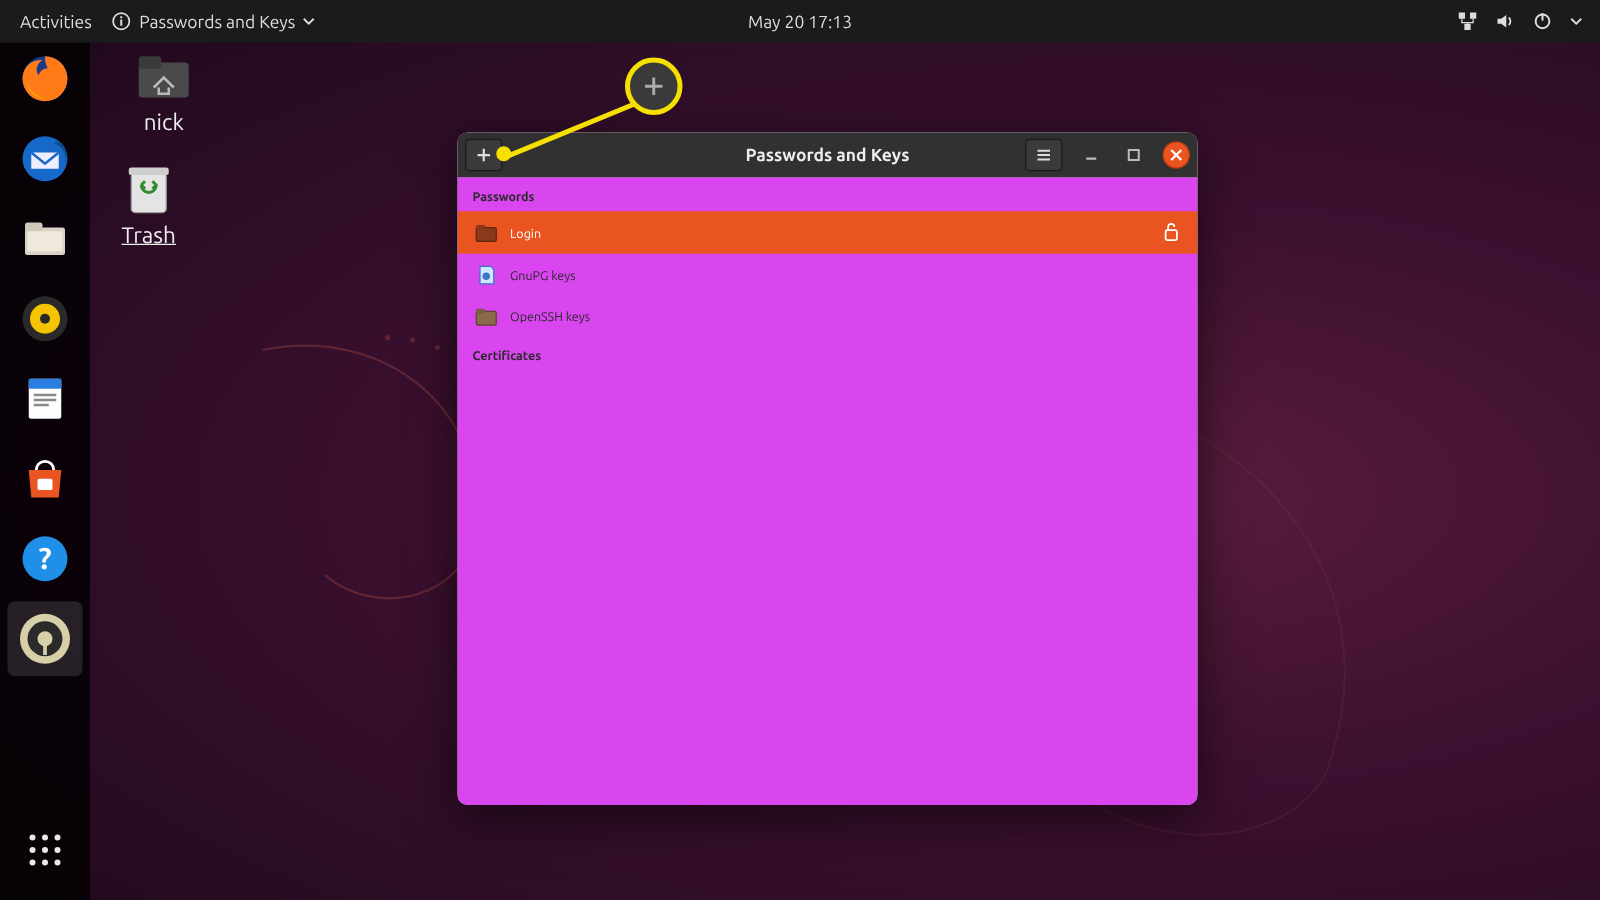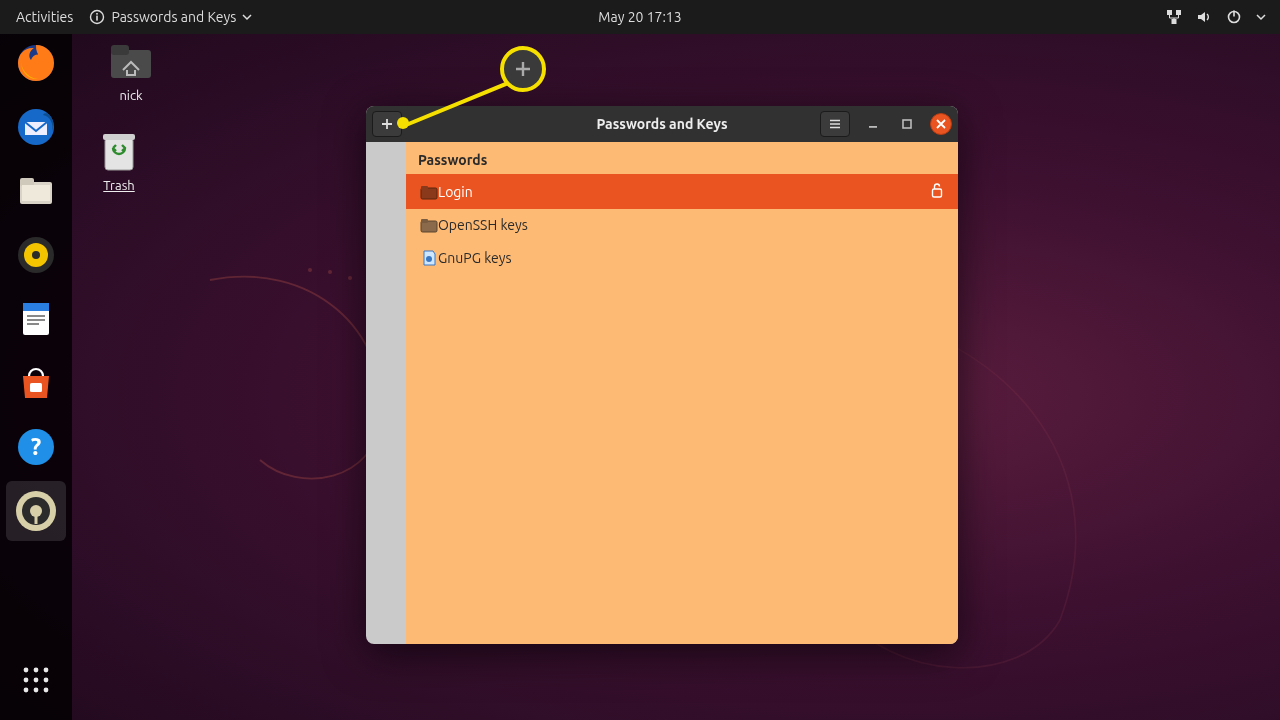--- a/index.html
+++ b/index.html
@@ -31,21 +31,21 @@
   .dock .launcher {
     width:60px; height:60px; display:flex; align-items:center; justify-content:center;
     border-radius:6px; cursor:pointer;
   }
   .dock .launcher.active { background:rgba(255,255,255,0.12); }
   .dock .apps-grid { margin-top:auto; margin-bottom:10px; }
 
   
   .desktop-icon {
     position:absolute; width:78px; text-align:center;
-    font-size:13px; color:#eee; cursor:pointer;
+    font-size:18px; color:#eee; cursor:pointer;
   }
   .desktop-icon .icon-box { width:46px; height:46px; margin:0 auto 4px; display:flex; align-items:center; justify-content:center; }
 
   
   .swirl { position:absolute; left:190px; top:250px; pointer-events:none; opacity:0.3; }
   .swirl2 { position:absolute; right:120px; top:300px; pointer-events:none; opacity:0.2; }
 
   
   .app-window {
     position:absolute; left:366px; top:106px; width:592px; height:538px;
@@ -58,24 +58,24 @@
   }
   .tb-btn {
     width:30px; height:26px; border:1px solid #1b1b1b; background:#3b3b3b;
     border-radius:4px; display:flex; align-items:center; justify-content:center; cursor:pointer;
   }
   .tb-btn.close { background:#e95420; border-color:#b83c12; border-radius:50%; width:22px; height:22px; }
   .titlebar .title { flex:0 0 auto; position:absolute; left:50%; transform:translateX(-50%); font-weight:600; }
   .titlebar .wctrl { margin-left:auto; display:flex; align-items:center; gap:12px; }
   .wctrl .circ { width:22px;height:22px;display:flex;align-items:center;justify-content:center;cursor:pointer;color:#bbb; }
 
-  .sidebar-body { flex:1; background:#fdba74; color:#2a2a2a; font-size:14px;margin-left:40px; }
+  .sidebar-body { flex:1; background:#d946ef; color:#2a2a2a; font-size:10px; }
   .section-header { font-weight:700; padding:10px 12px 6px; }
   .row {
-    display:flex; align-items:center; padding:8px 14px; cursor:pointer;
+    display:flex; align-items:center; gap:10px; padding:8px 14px; cursor:pointer;
   }
   .row .row-icon { width:18px; display:flex; align-items:center; justify-content:center; }
   .row.selected { background:#e95420; color:#fff; }
   .row.selected .trailing { margin-left:auto; }
 
   
   .annot-circle {
     position:absolute; width:46px; height:46px; border:4px solid #f5e000;
     border-radius:50%; background:#3a3a3a; display:flex; align-items:center; justify-content:center;
     z-index:30; left:500px; top:46px;
@@ -278,37 +278,38 @@
         </span>
       <span>Login</span>
       <span class="trailing"><svg width="14" height="16" viewBox="0 0 14 16">
             <rect x="2.5" y="7" width="9" height="8" rx="1.5" fill="none" stroke="#fff" stroke-width="1.4"></rect>
             <path d="M4.5 7 V4.5 a2.5 2.5 0 0 1 5 0" fill="none" stroke="#fff" stroke-width="1.4"></path>
           </svg></span>
     </div>
 
     <div class="row">
       <span class="row-icon">
+          <svg width="18" height="18" viewBox="0 0 18 18">
+            <path d="M4 2 H13 L15 5 V16 H4 Z" fill="#cfe6ff" stroke="#3a77c2"></path>
+            <circle cx="9" cy="10" r="3" fill="#3a77c2"></circle>
+          </svg>
+        </span>
+      <span>GnuPG keys</span>
+    </div>
+    <div class="row">
+      <span class="row-icon">
           <svg width="18" height="16" viewBox="0 0 18 16">
             <rect x="1" y="4" width="16" height="11" rx="1.5" fill="#8a6a4a" stroke="#5c452f"></rect>
             <rect x="1" y="2" width="7" height="4" rx="1" fill="#7a5d40"></rect>
           </svg>
         </span>
       <span>OpenSSH keys</span>
     </div>
-    <div class="row">
-      <span class="row-icon">
-          <svg width="18" height="18" viewBox="0 0 18 18">
-            <path d="M4 2 H13 L15 5 V16 H4 Z" fill="#cfe6ff" stroke="#3a77c2"></path>
-            <circle cx="9" cy="10" r="3" fill="#3a77c2"></circle>
-          </svg>
-        </span>
-      <span>GnuPG keys</span>
-    </div>
-
+
+    <div class="section-header">Certificates</div>
   </div>
 </div>
 
 <div class="annot-circle">
   <svg width="20" height="20" viewBox="0 0 20 20">
       <path d="M10 3 V17 M3 10 H17" stroke="#aaa" stroke-width="2.4"></path>
     </svg>
 </div>
 <svg class="annot-line" width="130" height="60" viewBox="0 0 130 60">
     <line x1="8" y1="50" x2="115" y2="6" stroke="#f5e000" stroke-width="4"></line>

